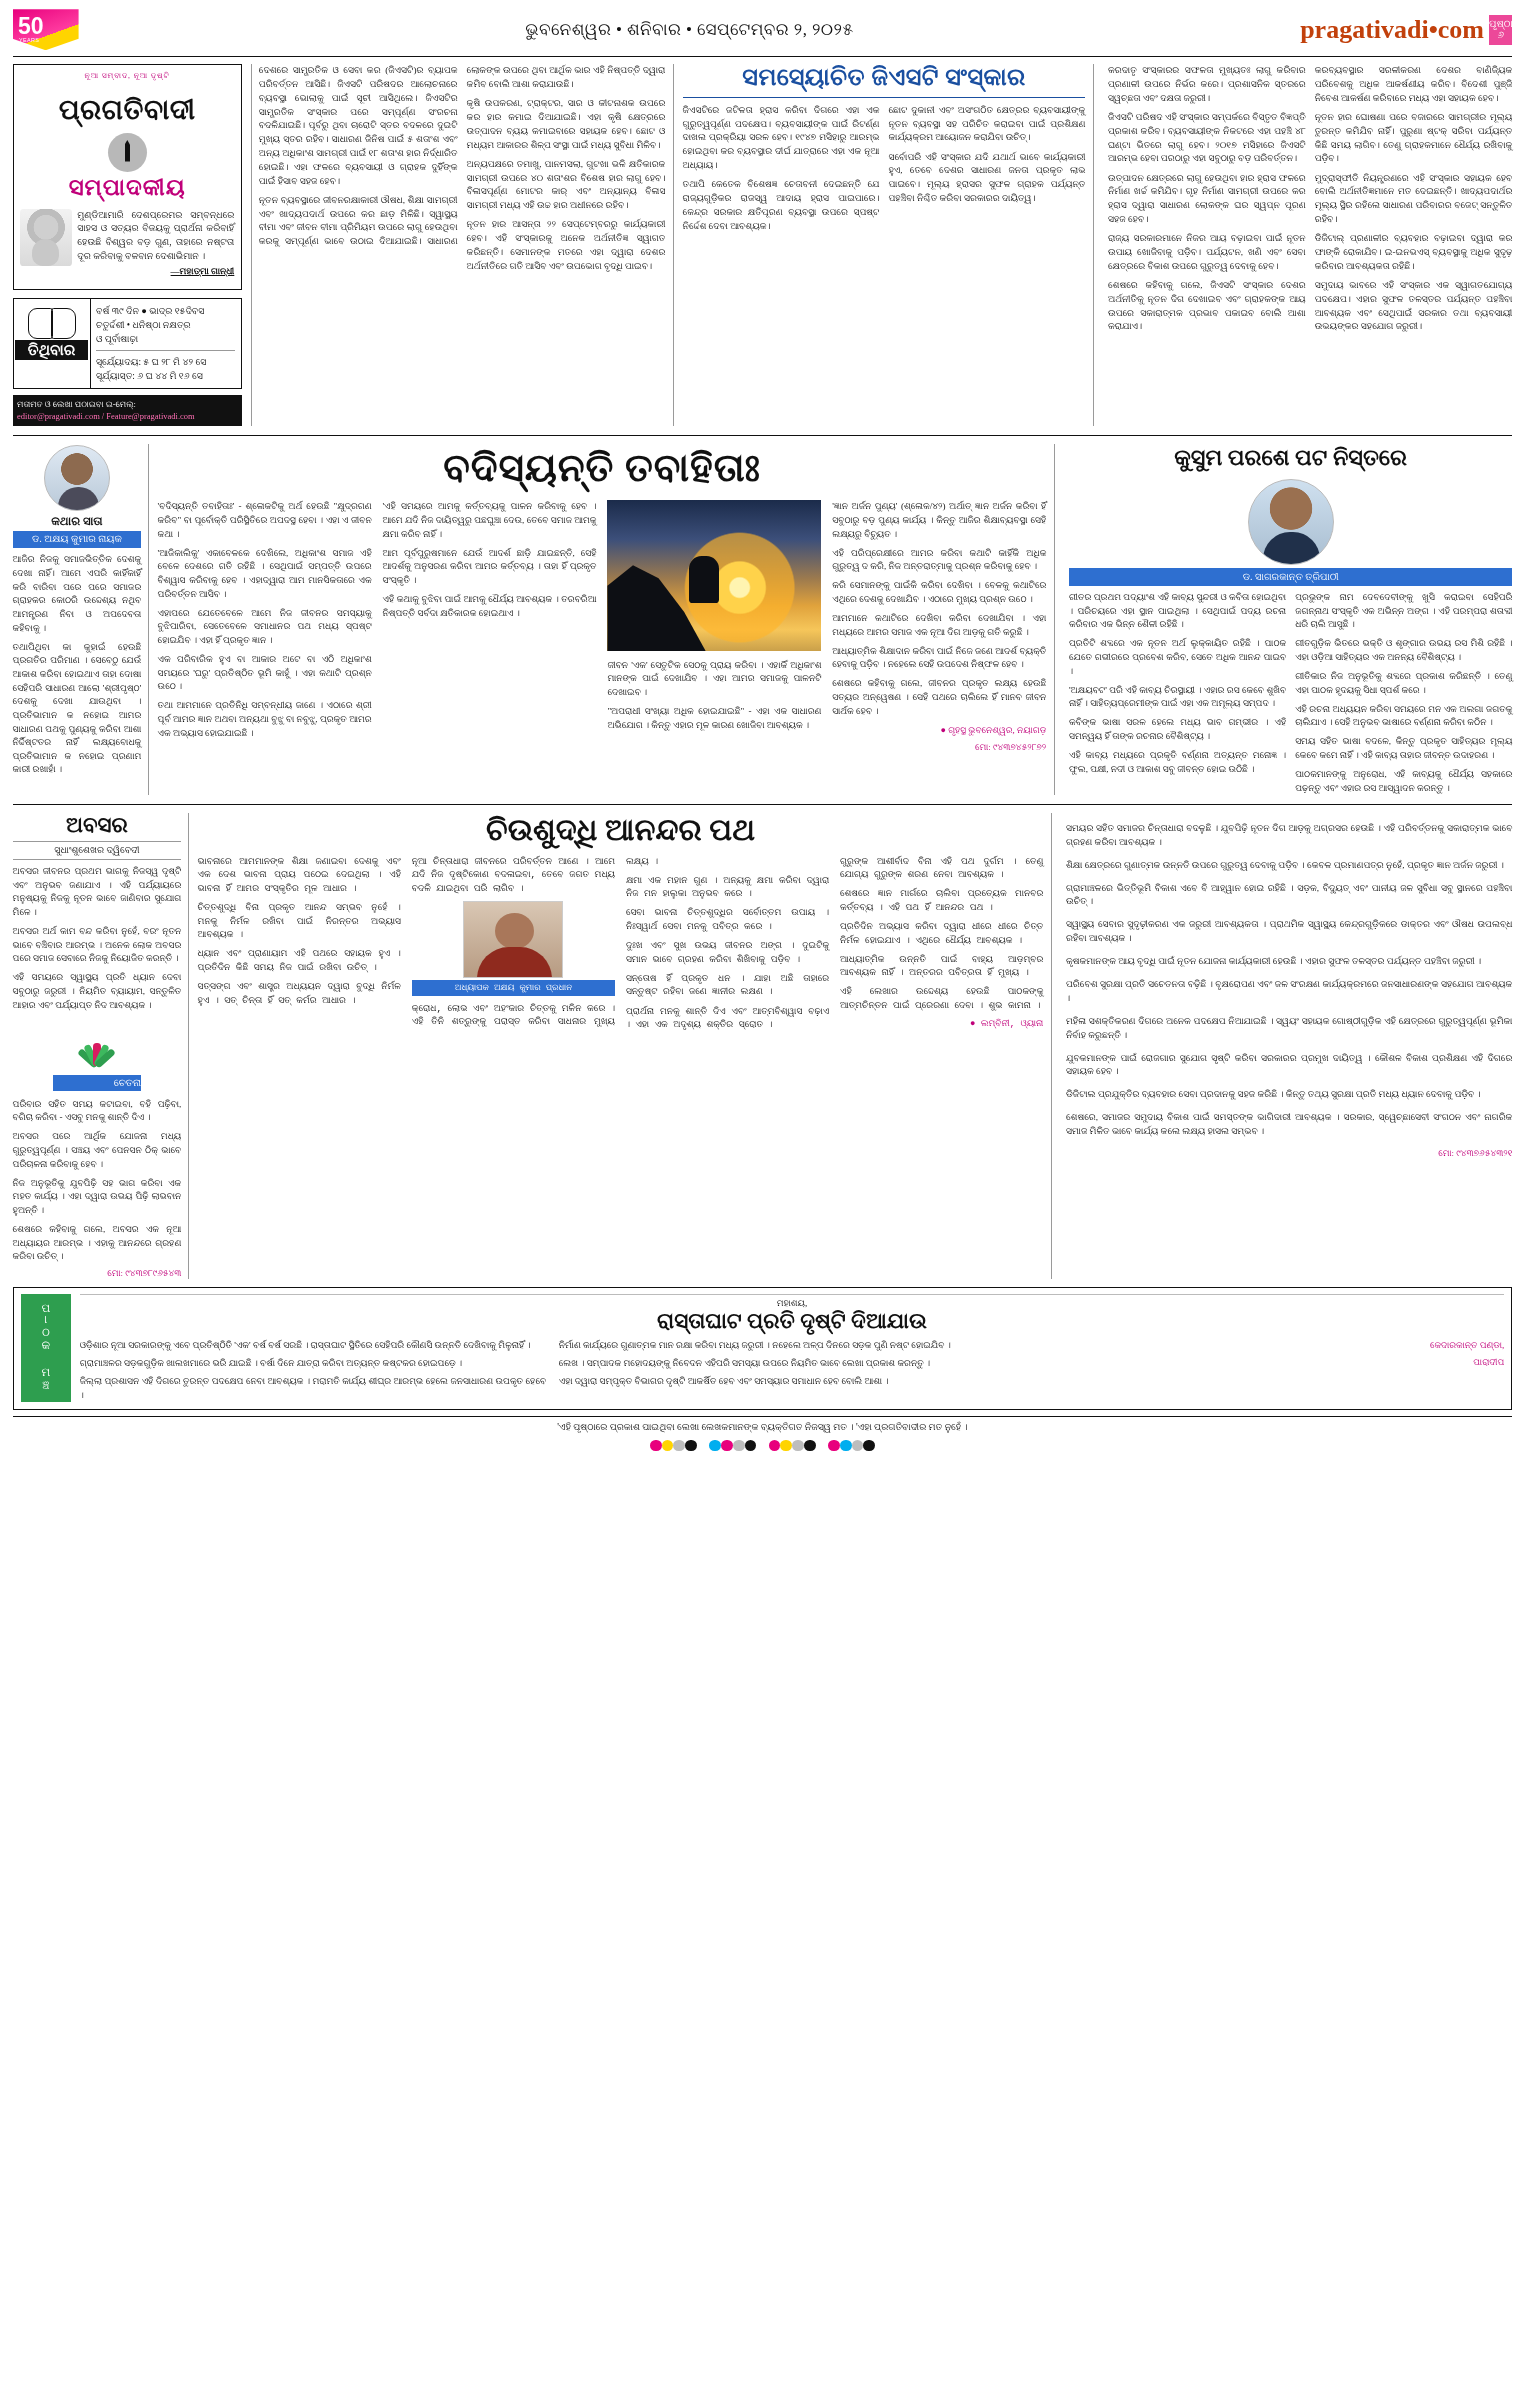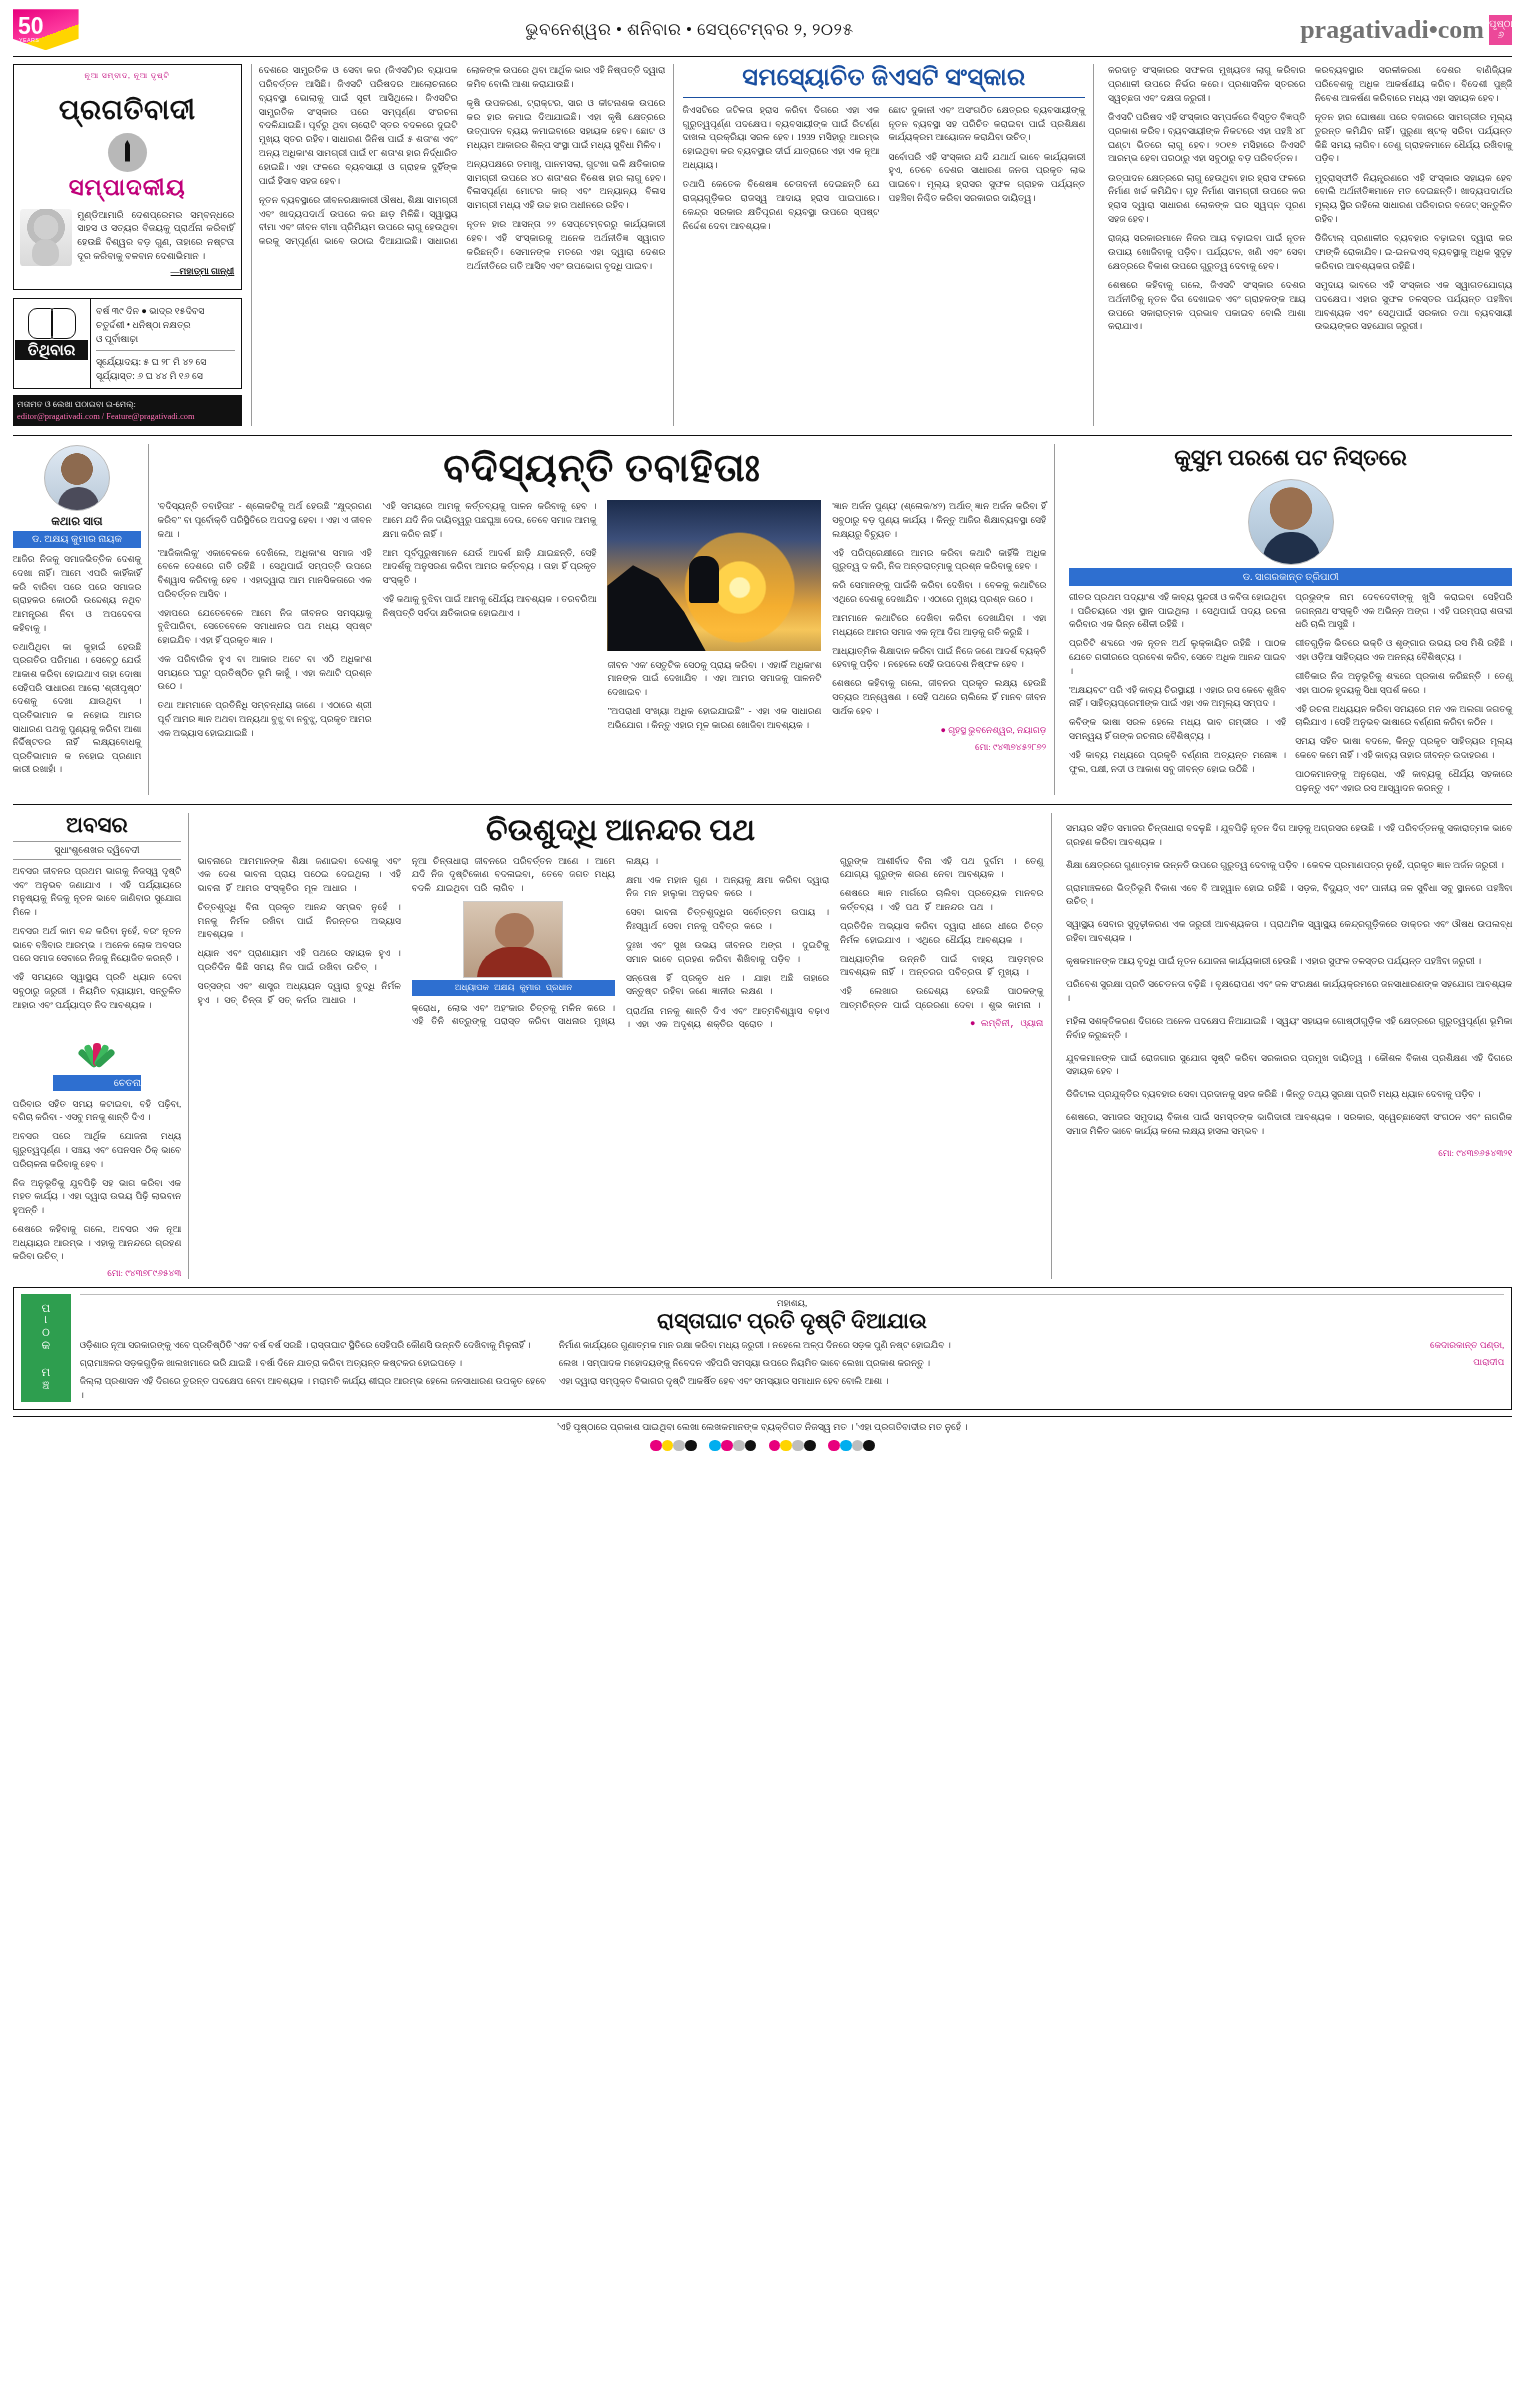--- a/index.html
+++ b/index.html
@@ -18,21 +18,21 @@
   .logo50 .ribbon {
     position:absolute; left:0; top:0; width:66px; height:41px;
     background:linear-gradient(160deg,#e8007d 0%, #ff3ca0 60%, #ffd400 60%, #ffd400 100%);
     clip-path:polygon(0 0,100% 0,100% 72%,50% 100%,0 72%);
   }
   .logo50 .fifty { position:absolute; left:5.4px; top:3.6px; font-size:23px; font-weight:bold; color:#fff; font-family:"Liberation Sans",sans-serif; }
   .logo50 .yrs { position:absolute; left:6.3px; top:28px; font-size:5.4px; color:#fff; font-family:"Liberation Sans",sans-serif; letter-spacing:0.4px;}
   .masthead-dateline { flex:1 1 auto; text-align:center; font-size:17px; letter-spacing:0.4px; }
   .masthead-right { flex:0 0 auto; display:flex; align-items:center; gap:5.4px; }
   .masthead-right .site {
-    font-family:"Liberation Serif",serif; font-size:26px; font-weight:bold; color:#737373;
+    font-family:"Liberation Serif",serif; font-size:26px; font-weight:bold; color:#c2410c;
   }
   .masthead-right .pgbox {
     background:#ec4899; color:#fff; font-size:10px; width:23px; height:30.5px;
     display:flex; flex-direction:column; align-items:center; justify-content:center; line-height:1.05;
   }
 
   
   .top-section { display:flex; gap:9px; margin-top:7.2px; }
   .col-left { width:229px; flex:0 0 229px; }
   .col-mid  { width:423px; flex:0 0 423px; border-left:0.9px solid #9a9a9a; border-right:0.9px solid #9a9a9a; padding:0 7.2px; }
@@ -224,21 +224,21 @@
         <p>କୃଷି ଉପକରଣ, ଟ୍ରାକ୍ଟର, ସାର ଓ କୀଟନାଶକ ଉପରେ କର ହାର କମାଇ ଦିଆଯାଇଛି। ଏହା କୃଷି କ୍ଷେତ୍ରରେ ଉତ୍ପାଦନ ବ୍ୟୟ କମାଇବାରେ ସହାୟକ ହେବ। ଛୋଟ ଓ ମଧ୍ୟମ ଆକାରର ଶିଳ୍ପ ସଂସ୍ଥା ପାଇଁ ମଧ୍ୟ ସୁବିଧା ମିଳିବ।</p>
         <p>ଅନ୍ୟପକ୍ଷରେ ତମାଖୁ, ପାନମସଲା, ଗୁଟଖା ଭଳି କ୍ଷତିକାରକ ସାମଗ୍ରୀ ଉପରେ ୪୦ ଶତାଂଶର ବିଶେଷ ହାର ଲାଗୁ ହେବ। ବିଳାସପୂର୍ଣ୍ଣ ମୋଟର କାର୍ ଏବଂ ଅନ୍ୟାନ୍ୟ ବିଳାସ ସାମଗ୍ରୀ ମଧ୍ୟ ଏହି ଉଚ୍ଚ ହାର ଅଧୀନରେ ରହିବ।</p>
         <p>ନୂତନ ହାର ଆସନ୍ତା ୨୨ ସେପ୍ଟେମ୍ବରରୁ କାର୍ଯ୍ୟକାରୀ ହେବ। ଏହି ସଂସ୍କାରକୁ ଅନେକ ଅର୍ଥନୀତିଜ୍ଞ ସ୍ୱାଗତ କରିଛନ୍ତି। ସେମାନଙ୍କ ମତରେ ଏହା ଦ୍ୱାରା ଦେଶର ଅର୍ଥନୀତିରେ ଗତି ଆସିବ ଏବଂ ଉପଭୋଗ ବୃଦ୍ଧି ପାଇବ।</p>
       </div>
     </div>
 
     <div class="col-r1">
       <h1 class="ed-head">ସମସ୍ୟୋଚିତ ଜିଏସଟି ସଂସ୍କାର</h1>
       <div class="ed-rule"></div>
       <div class="r-cols">
-        <p>ଜିଏସଟିରେ ଜଟିଳତା ହ୍ରାସ କରିବା ଦିଗରେ ଏହା ଏକ ଗୁରୁତ୍ୱପୂର୍ଣ୍ଣ ପଦକ୍ଷେପ। ବ୍ୟବସାୟୀଙ୍କ ପାଇଁ ରିଟର୍ଣ୍ଣ ଦାଖଲ ପ୍ରକ୍ରିୟା ସରଳ ହେବ। 1939 ମସିହାରୁ ଆରମ୍ଭ ହୋଇଥିବା କର ବ୍ୟବସ୍ଥାର ଦୀର୍ଘ ଯାତ୍ରାରେ ଏହା ଏକ ନୂଆ ଅଧ୍ୟାୟ।</p>
+        <p>ଜିଏସଟିରେ ଜଟିଳତା ହ୍ରାସ କରିବା ଦିଗରେ ଏହା ଏକ ଗୁରୁତ୍ୱପୂର୍ଣ୍ଣ ପଦକ୍ଷେପ। ବ୍ୟବସାୟୀଙ୍କ ପାଇଁ ରିଟର୍ଣ୍ଣ ଦାଖଲ ପ୍ରକ୍ରିୟା ସରଳ ହେବ। ୧୯୪୭ ମସିହାରୁ ଆରମ୍ଭ ହୋଇଥିବା କର ବ୍ୟବସ୍ଥାର ଦୀର୍ଘ ଯାତ୍ରାରେ ଏହା ଏକ ନୂଆ ଅଧ୍ୟାୟ।</p>
         <p>ତଥାପି କେତେକ ବିଶେଷଜ୍ଞ ଚେତାବନୀ ଦେଇଛନ୍ତି ଯେ ରାଜ୍ୟଗୁଡ଼ିକର ରାଜସ୍ୱ ଆଦାୟ ହ୍ରାସ ପାଇପାରେ। କେନ୍ଦ୍ର ସରକାର କ୍ଷତିପୂରଣ ବ୍ୟବସ୍ଥା ଉପରେ ସ୍ପଷ୍ଟ ନିର୍ଦ୍ଦେଶ ଦେବା ଆବଶ୍ୟକ।</p>
         <p>ଛୋଟ ଦୁକାନୀ ଏବଂ ଅସଂଗଠିତ କ୍ଷେତ୍ରର ବ୍ୟବସାୟୀଙ୍କୁ ନୂତନ ବ୍ୟବସ୍ଥା ସହ ପରିଚିତ କରାଇବା ପାଇଁ ପ୍ରଶିକ୍ଷଣ କାର୍ଯ୍ୟକ୍ରମ ଆୟୋଜନ କରାଯିବା ଉଚିତ୍।</p>
         <p>ସର୍ବୋପରି ଏହି ସଂସ୍କାର ଯଦି ଯଥାର୍ଥ ଭାବେ କାର୍ଯ୍ୟକାରୀ ହୁଏ, ତେବେ ଦେଶର ସାଧାରଣ ଜନତା ପ୍ରକୃତ ଲାଭ ପାଇବେ। ମୂଲ୍ୟ ହ୍ରାସର ସୁଫଳ ଗ୍ରାହକ ପର୍ଯ୍ୟନ୍ତ ପହଞ୍ଚିବା ନିଶ୍ଚିତ କରିବା ସରକାରର ଦାୟିତ୍ୱ।</p>
       </div>
     </div>
 
     <div class="col-r2">
       <div class="r-cols">
         <p>କରଦାତୃ ସଂସ୍କାରର ସଫଳତା ମୁଖ୍ୟତଃ ଲାଗୁ କରିବାର ପ୍ରଣାଳୀ ଉପରେ ନିର୍ଭର କରେ। ପ୍ରଶାସନିକ ସ୍ତରରେ ସ୍ୱଚ୍ଛତା ଏବଂ ଦକ୍ଷତା ଜରୁରୀ।</p>
         <p>ଜିଏସଟି ପରିଷଦ ଏହି ସଂସ୍କାର ସମ୍ପର୍କରେ ବିସ୍ତୃତ ବିଜ୍ଞପ୍ତି ପ୍ରକାଶ କରିବ। ବ୍ୟବସାୟୀଙ୍କ ନିକଟରେ ଏହା ପହଞ୍ଚି ୪୮ ଘଣ୍ଟା ଭିତରେ ଲାଗୁ ହେବ। ୨୦୧୭ ମସିହାରେ ଜିଏସଟି ଆରମ୍ଭ ହେବା ପରଠାରୁ ଏହା ସବୁଠାରୁ ବଡ଼ ପରିବର୍ତ୍ତନ।</p>

